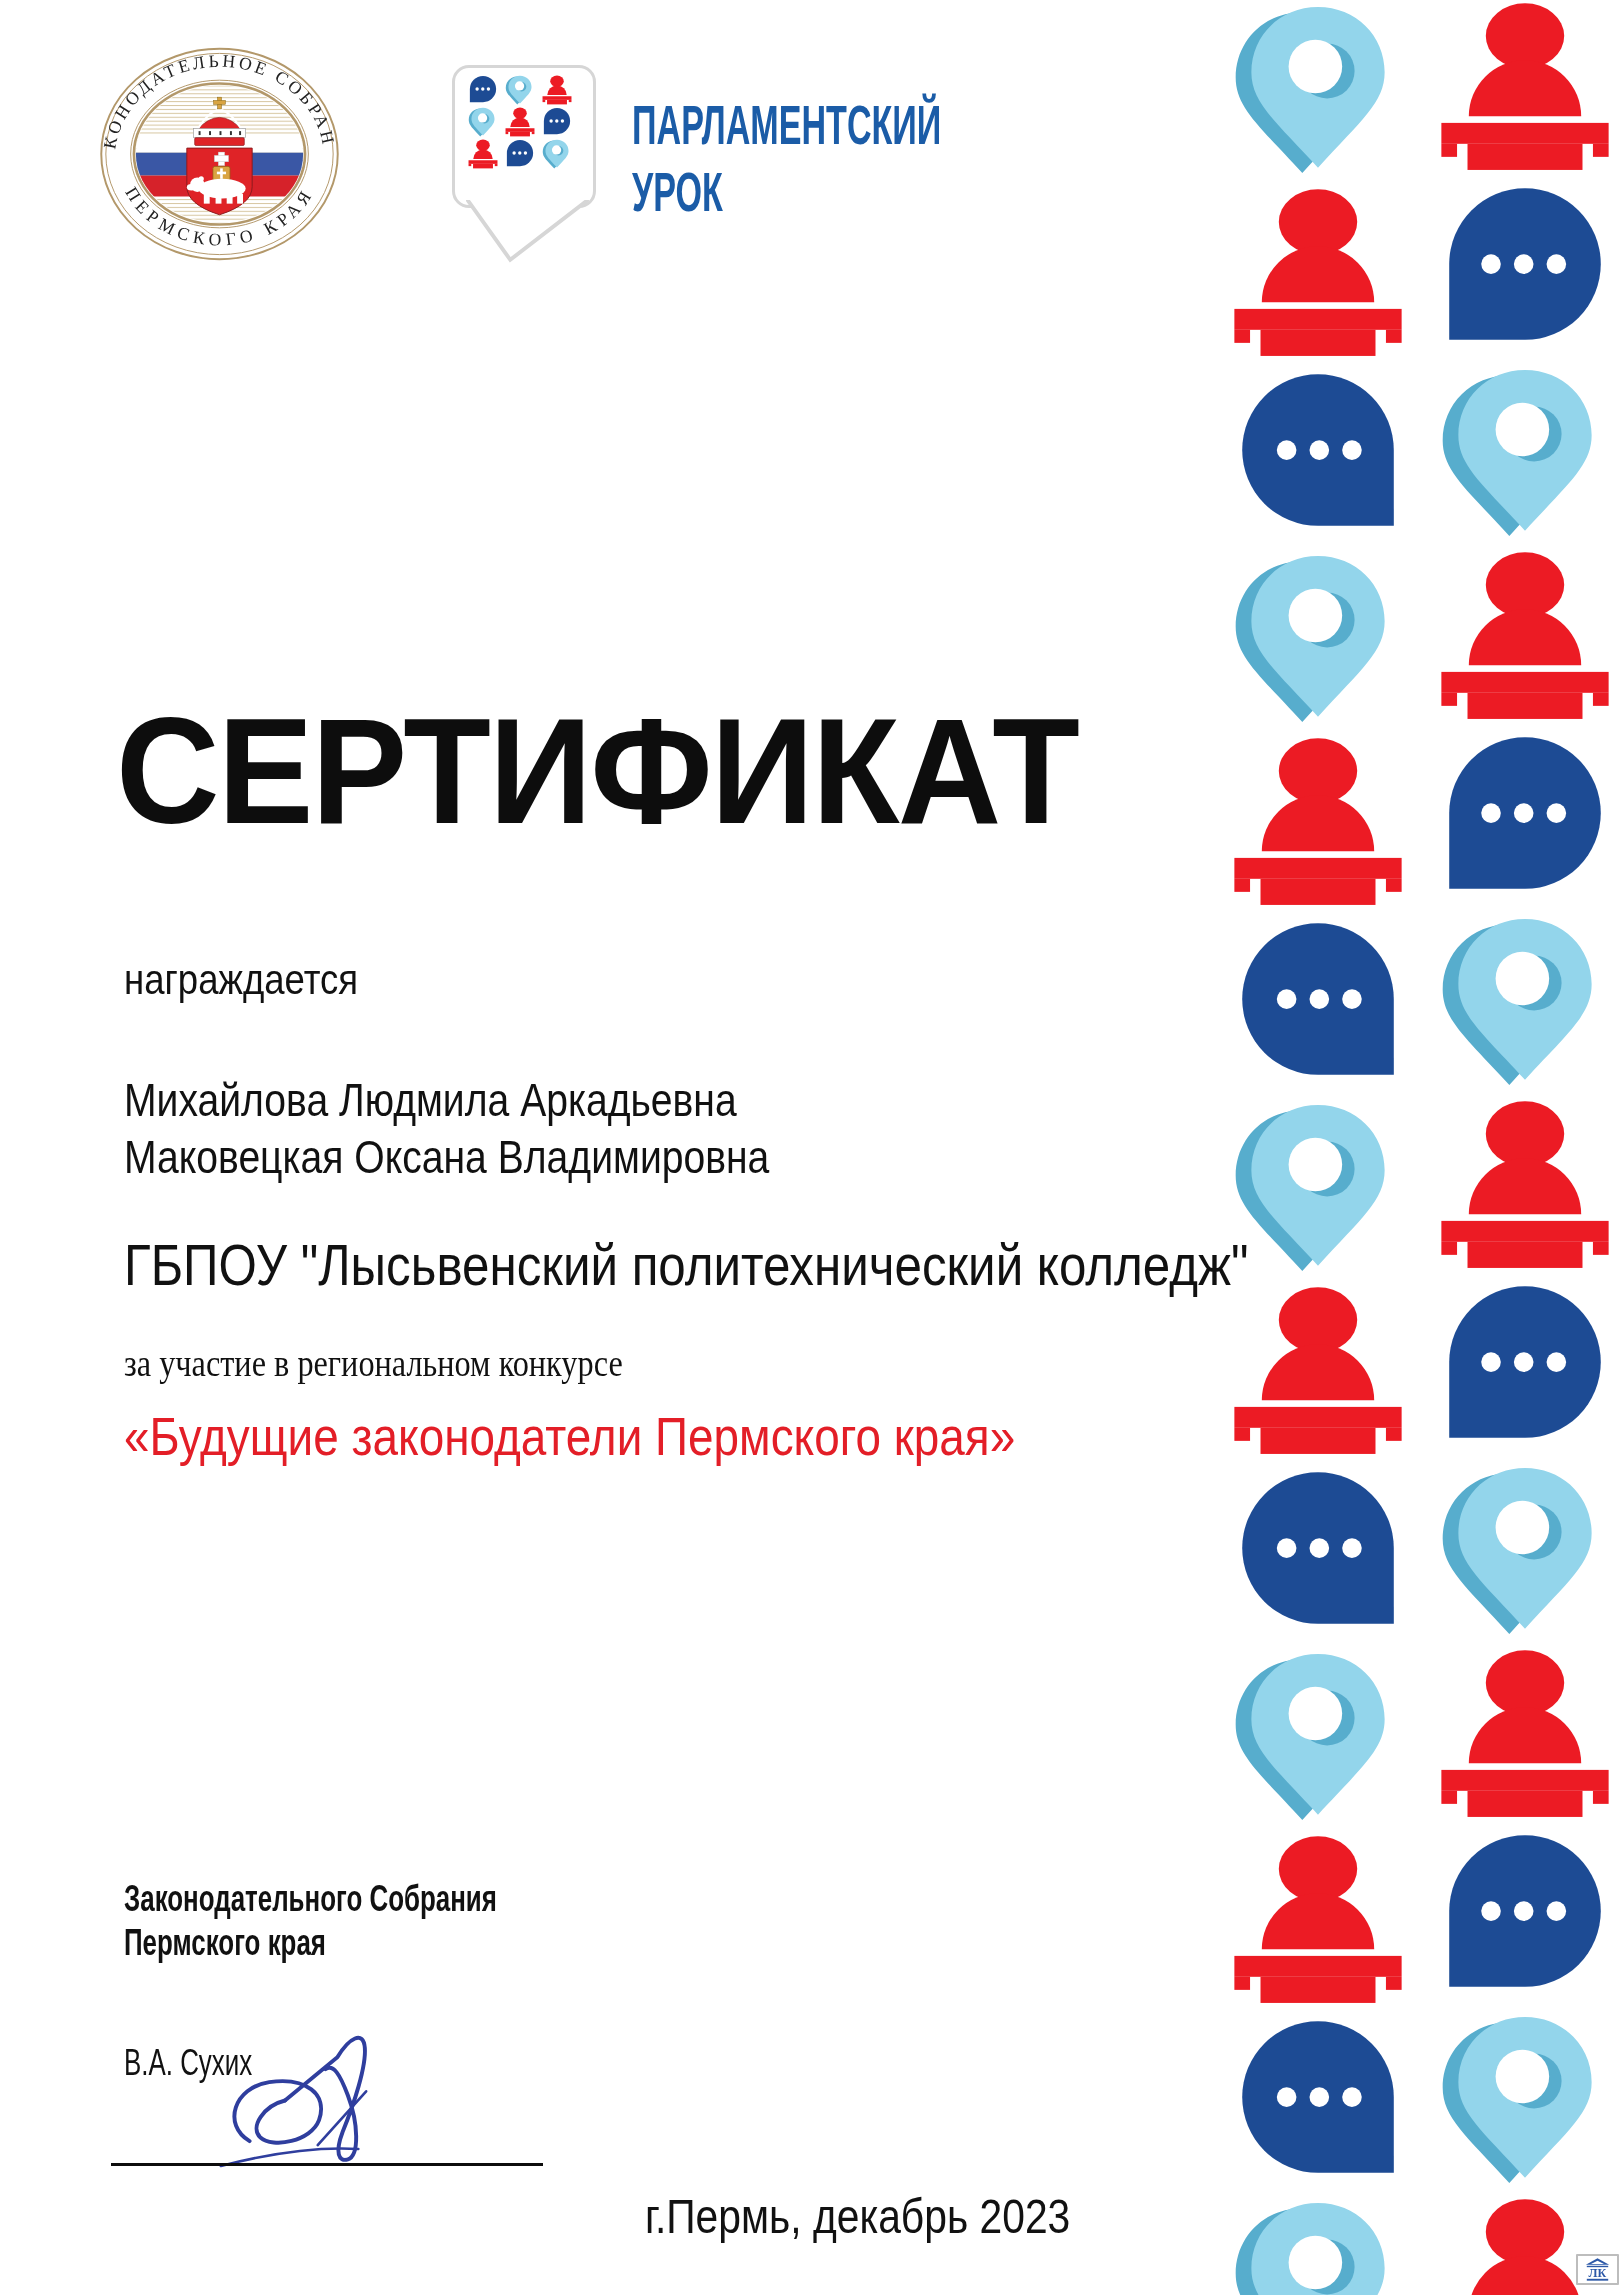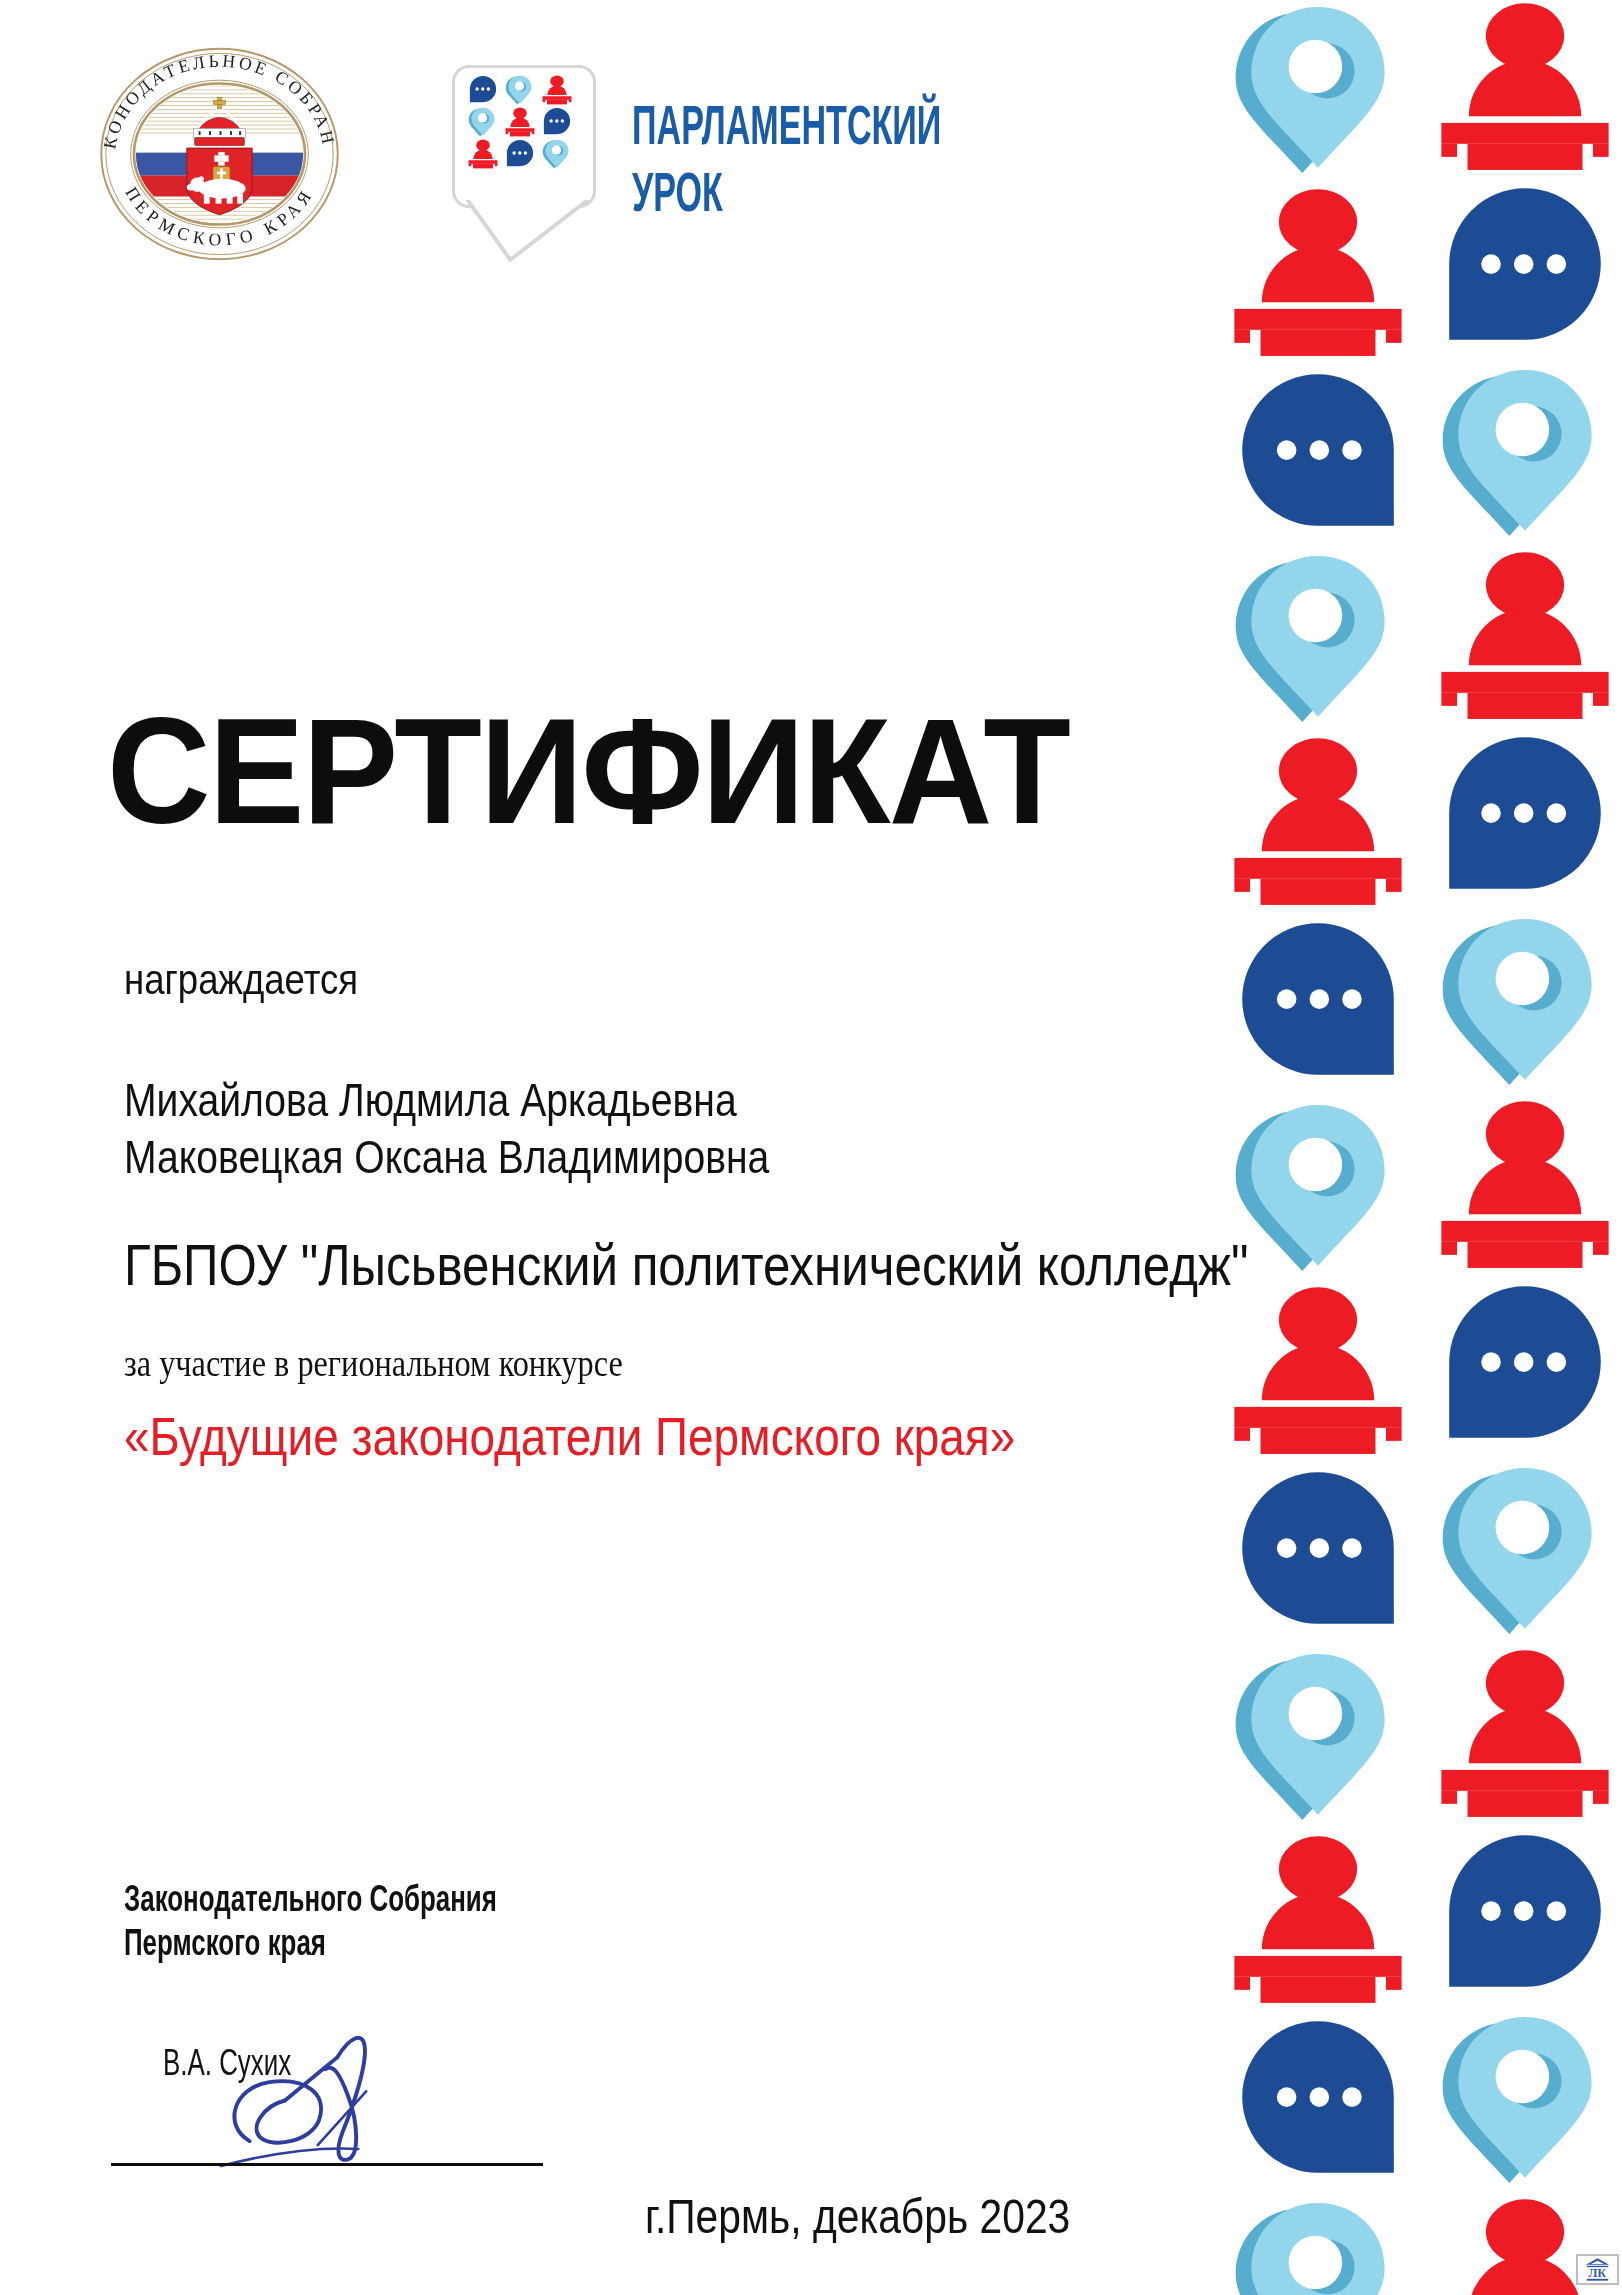--- a/index.html
+++ b/index.html
@@ -26,32 +26,32 @@
   .plogo-tail{position:absolute;left:458px;top:200px;width:137px;height:65px;}
   .plogo-text{
     position:absolute;left:620px;color:var(--logo-text-blue);
     font-size:55px;font-weight:bold;line-height:1;margin-left:12px;
   }
   .plogo-line1{top:98px;}
   .plogo-line2{top:165px;}
 
   
   .title{
-    position:absolute;left:107px;top:695px;font-size:151px;font-weight:bold;
+    position:absolute;left:116px;top:695px;font-size:151px;font-weight:bold;
     letter-spacing:-2px;line-height:1;color:#0d0d0d;
   }
   .award-label{position:absolute;left:124px;top:958px;font-size:43px;line-height:1;}
   .recipients{position:absolute;left:124px;top:1072px;font-size:46px;line-height:57px;}
   .organization{position:absolute;left:124px;top:1236px;font-size:58px;line-height:1;}
   .reason{position:absolute;left:124px;top:1344px;font-size:38px;line-height:1;font-family:Liberation Serif, serif;}
   .contest{position:absolute;left:124px;top:1409px;font-size:54px;line-height:1;color:var(--contest-red);}
 
   
   .sig-position{position:absolute;left:124px;top:1877px;font-size:37px;font-weight:bold;line-height:44px;}
-  .sig-name{position:absolute;left:124px;top:2044px;font-size:37px;line-height:1;margin-left:39px;}
+  .sig-name{position:absolute;left:124px;top:2044px;font-size:37px;line-height:1;}
   .sig-line{position:absolute;left:111px;top:2163px;width:432px;height:3.3px;background:#0d0d0d;}
   .sig-ink{position:absolute;left:209px;top:2010px;width:203px;height:164px;}
   .sig-ink path{stroke:var(--signature-ink);fill:none;stroke-linecap:round;}
 
   .place-date{position:absolute;left:645px;top:2193px;font-size:48px;line-height:1;}
 
   
   #decor-strip{position:absolute;left:1211px;top:0;width:412px;height:2295px;overflow:hidden;}
   .decor-col{position:absolute;width:196px;}
   .decor-icon{display:block;width:196px;height:170px;margin-bottom:13px;}

